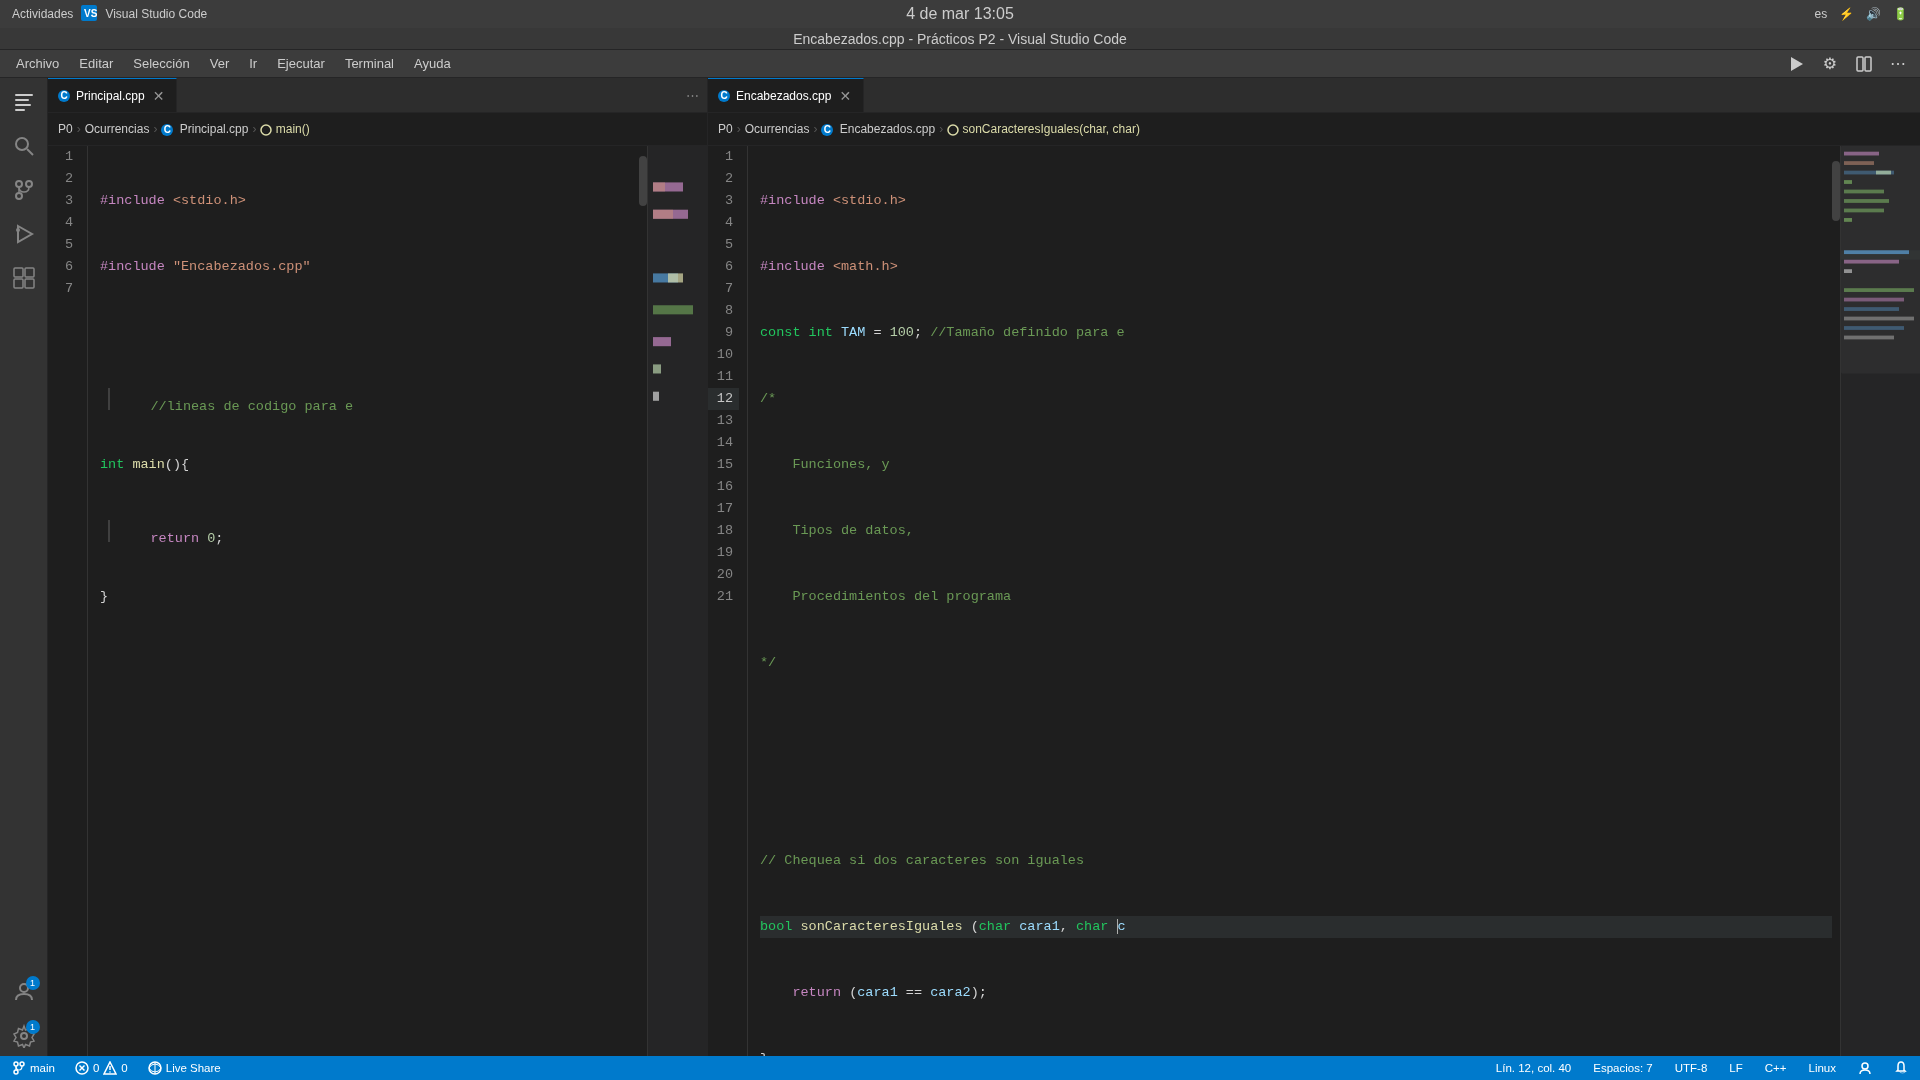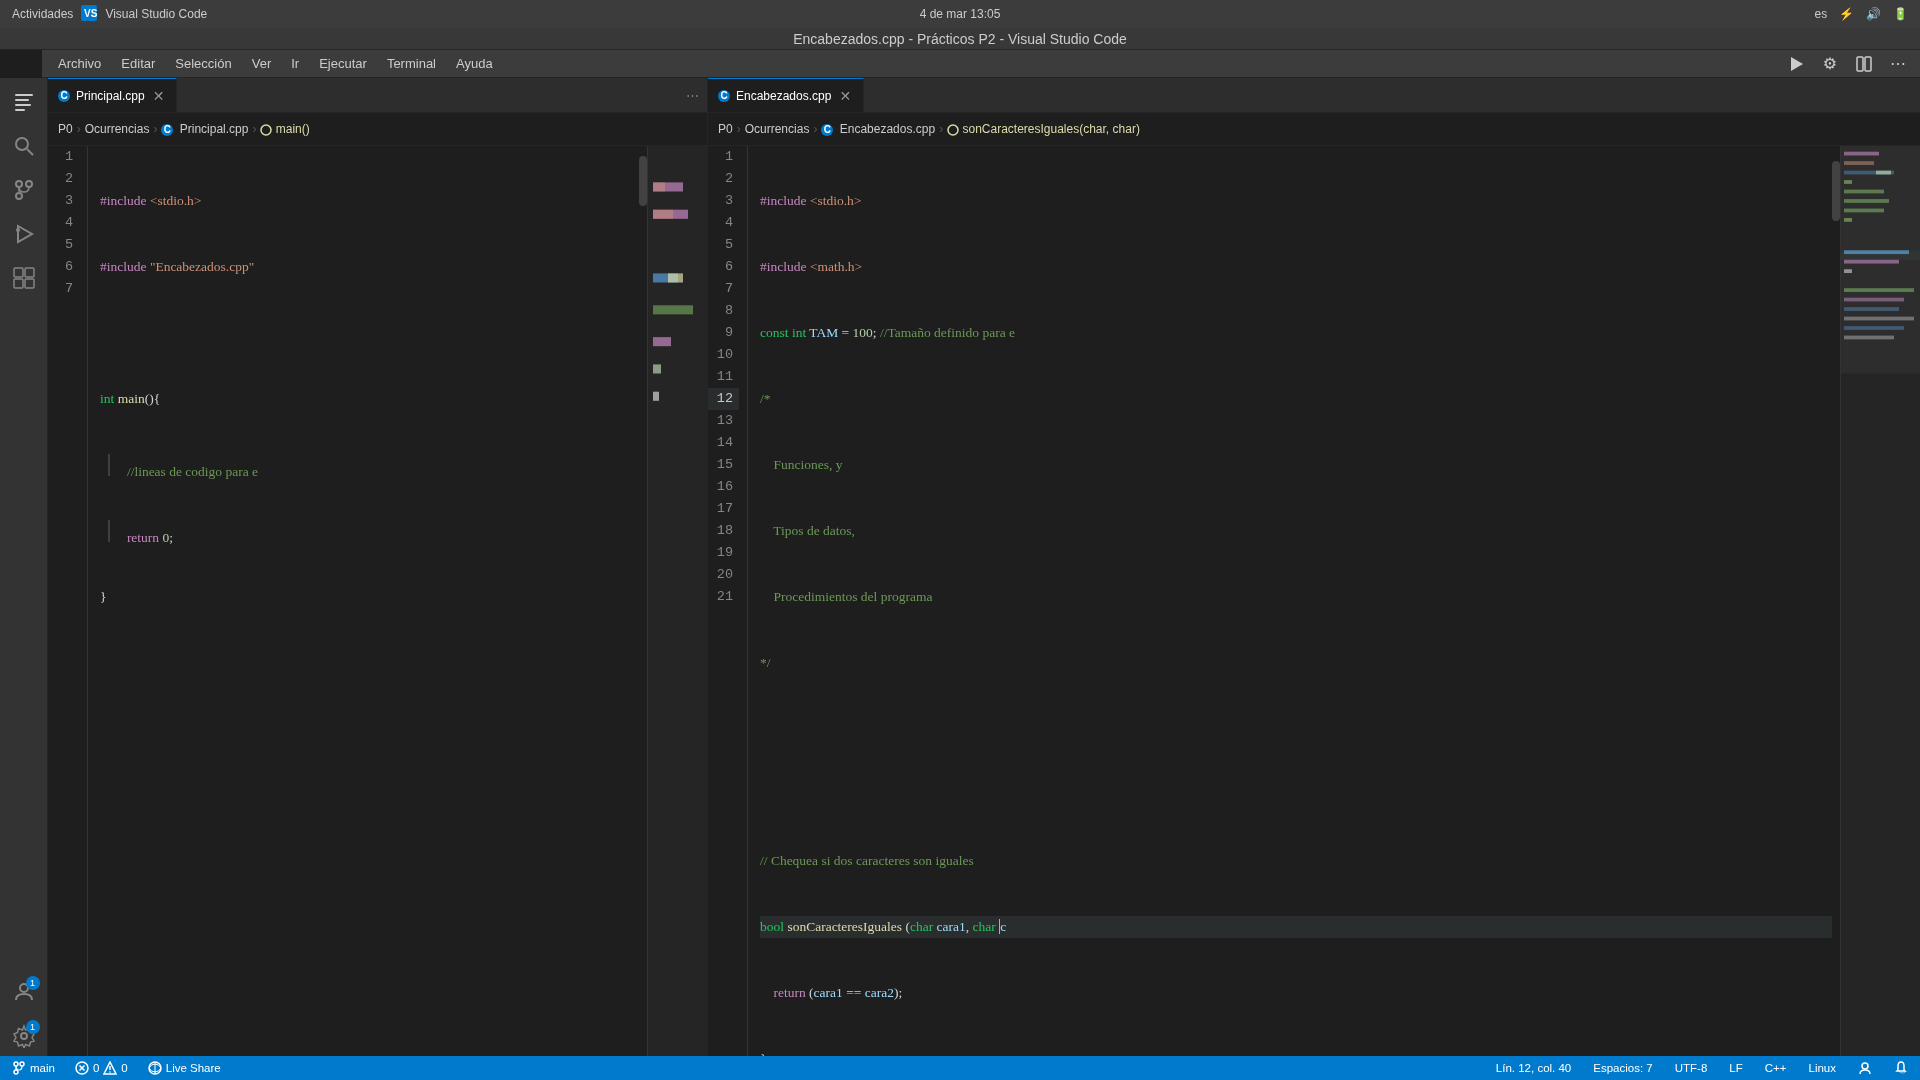--- a/index.html
+++ b/index.html
@@ -18,21 +18,21 @@
       background: #3c3c3c;
       height: 28px;
       display: flex;
       align-items: center;
       justify-content: space-between;
       padding: 8px 12px;
       font-size: 12px;
       color: #cccccc;
     }
     .top-bar-left { display: flex; align-items: center; gap: 8px; }
-    .top-bar-center { position: absolute; left: 50%; transform: translateX(-50%); font-size: 12px; }
+    .top-bar-center { position: absolute; left: 50%; transform: translateX(-50%); font-size: 16px; }
     .top-bar-right { display: flex; align-items: center; gap: 12px; font-size: 12px; }
 
     
     .title-bar {
       background: #383838;
       height: 22px;
       display: flex;
       align-items: center;
       justify-content: center;
       font-size: 14px;
@@ -43,21 +43,20 @@
     
     .menu-bar {
       background: #3c3c3c;
       height: 28px;
       display: flex;
       align-items: center;
       padding: 0 8px;
       gap: 4px;
       font-size: 13px;
       border-bottom: 1px solid #252526;
-      margin-left: 42px;
     }
     .menu-item {
       padding: 2px 8px;
       cursor: pointer;
       border-radius: 3px;
       color: #cccccc;
     }
 
     
     .main-layout {
@@ -223,21 +222,20 @@
     .line-numbers div { padding-right: 6px; }
     .code-content {
       flex: 1;
       padding-left: 12px;
       overflow: hidden;
       white-space: pre;
     }
     .code-line {
       display: block;
       height: 22px;
-      font-family: Liberation Serif, serif;
     }
 
     
     .kw { color: #22c55e; }
     .kw2 { color: #c586c0; }
     .fn { color: #dcdcaa; }
     .str { color: #ce9178; }
     .num { color: #b5cea8; }
     .cmt { color: #6a9955; }
     .var { color: #9cdcfe; }
@@ -431,22 +429,22 @@
               <div>3</div>
               <div>4</div>
               <div>5</div>
               <div>6</div>
               <div>7</div>
           </div>
           <div class="code-content">
             <span class="code-line"><span class="inc">#include </span><span class="str">&lt;stdio.h&gt;</span></span>
             <span class="code-line"><span class="inc">#include </span><span class="str">"Encabezados.cpp"</span></span>
             <span class="code-line"></span>
+            <span class="code-line" style="padding-left:8px;"><span style="display:inline-block;border-left:2px solid #404040;height:22px;margin-right:0;"></span><span class="op">     </span><span class="cmt">//lineas de codigo para e</span></span>
             <span class="code-line"><span class="kw">int </span><span class="fn">main</span><span class="op">(){</span></span>
-            <span class="code-line" style="padding-left:8px;"><span style="display:inline-block;border-left:2px solid #404040;height:22px;margin-right:0;"></span><span class="op">     </span><span class="cmt">//lineas de codigo para e</span></span>
             <span class="code-line" style="padding-left:8px;"><span style="display:inline-block;border-left:2px solid #404040;height:22px;"></span><span class="op">     </span><span class="kw2">return </span><span class="num">0</span><span class="op">;</span></span>
             <span class="code-line"><span class="op">}</span></span>
           </div>
 
           <div class="minimap" style="width:60px;">
             <svg width="60" height="100%" viewBox="0 0 60 200" preserveAspectRatio="none">
               <rect x="0" y="0" width="60" height="200" fill="#252526"></rect>
               <rect x="5" y="8" width="30" height="2" fill="#c586c0" opacity="0.7"></rect>
               <rect x="5" y="8" width="12" height="2" fill="#ce9178" opacity="0.5"></rect>
               <rect x="5" y="14" width="35" height="2" fill="#c586c0" opacity="0.7"></rect>

